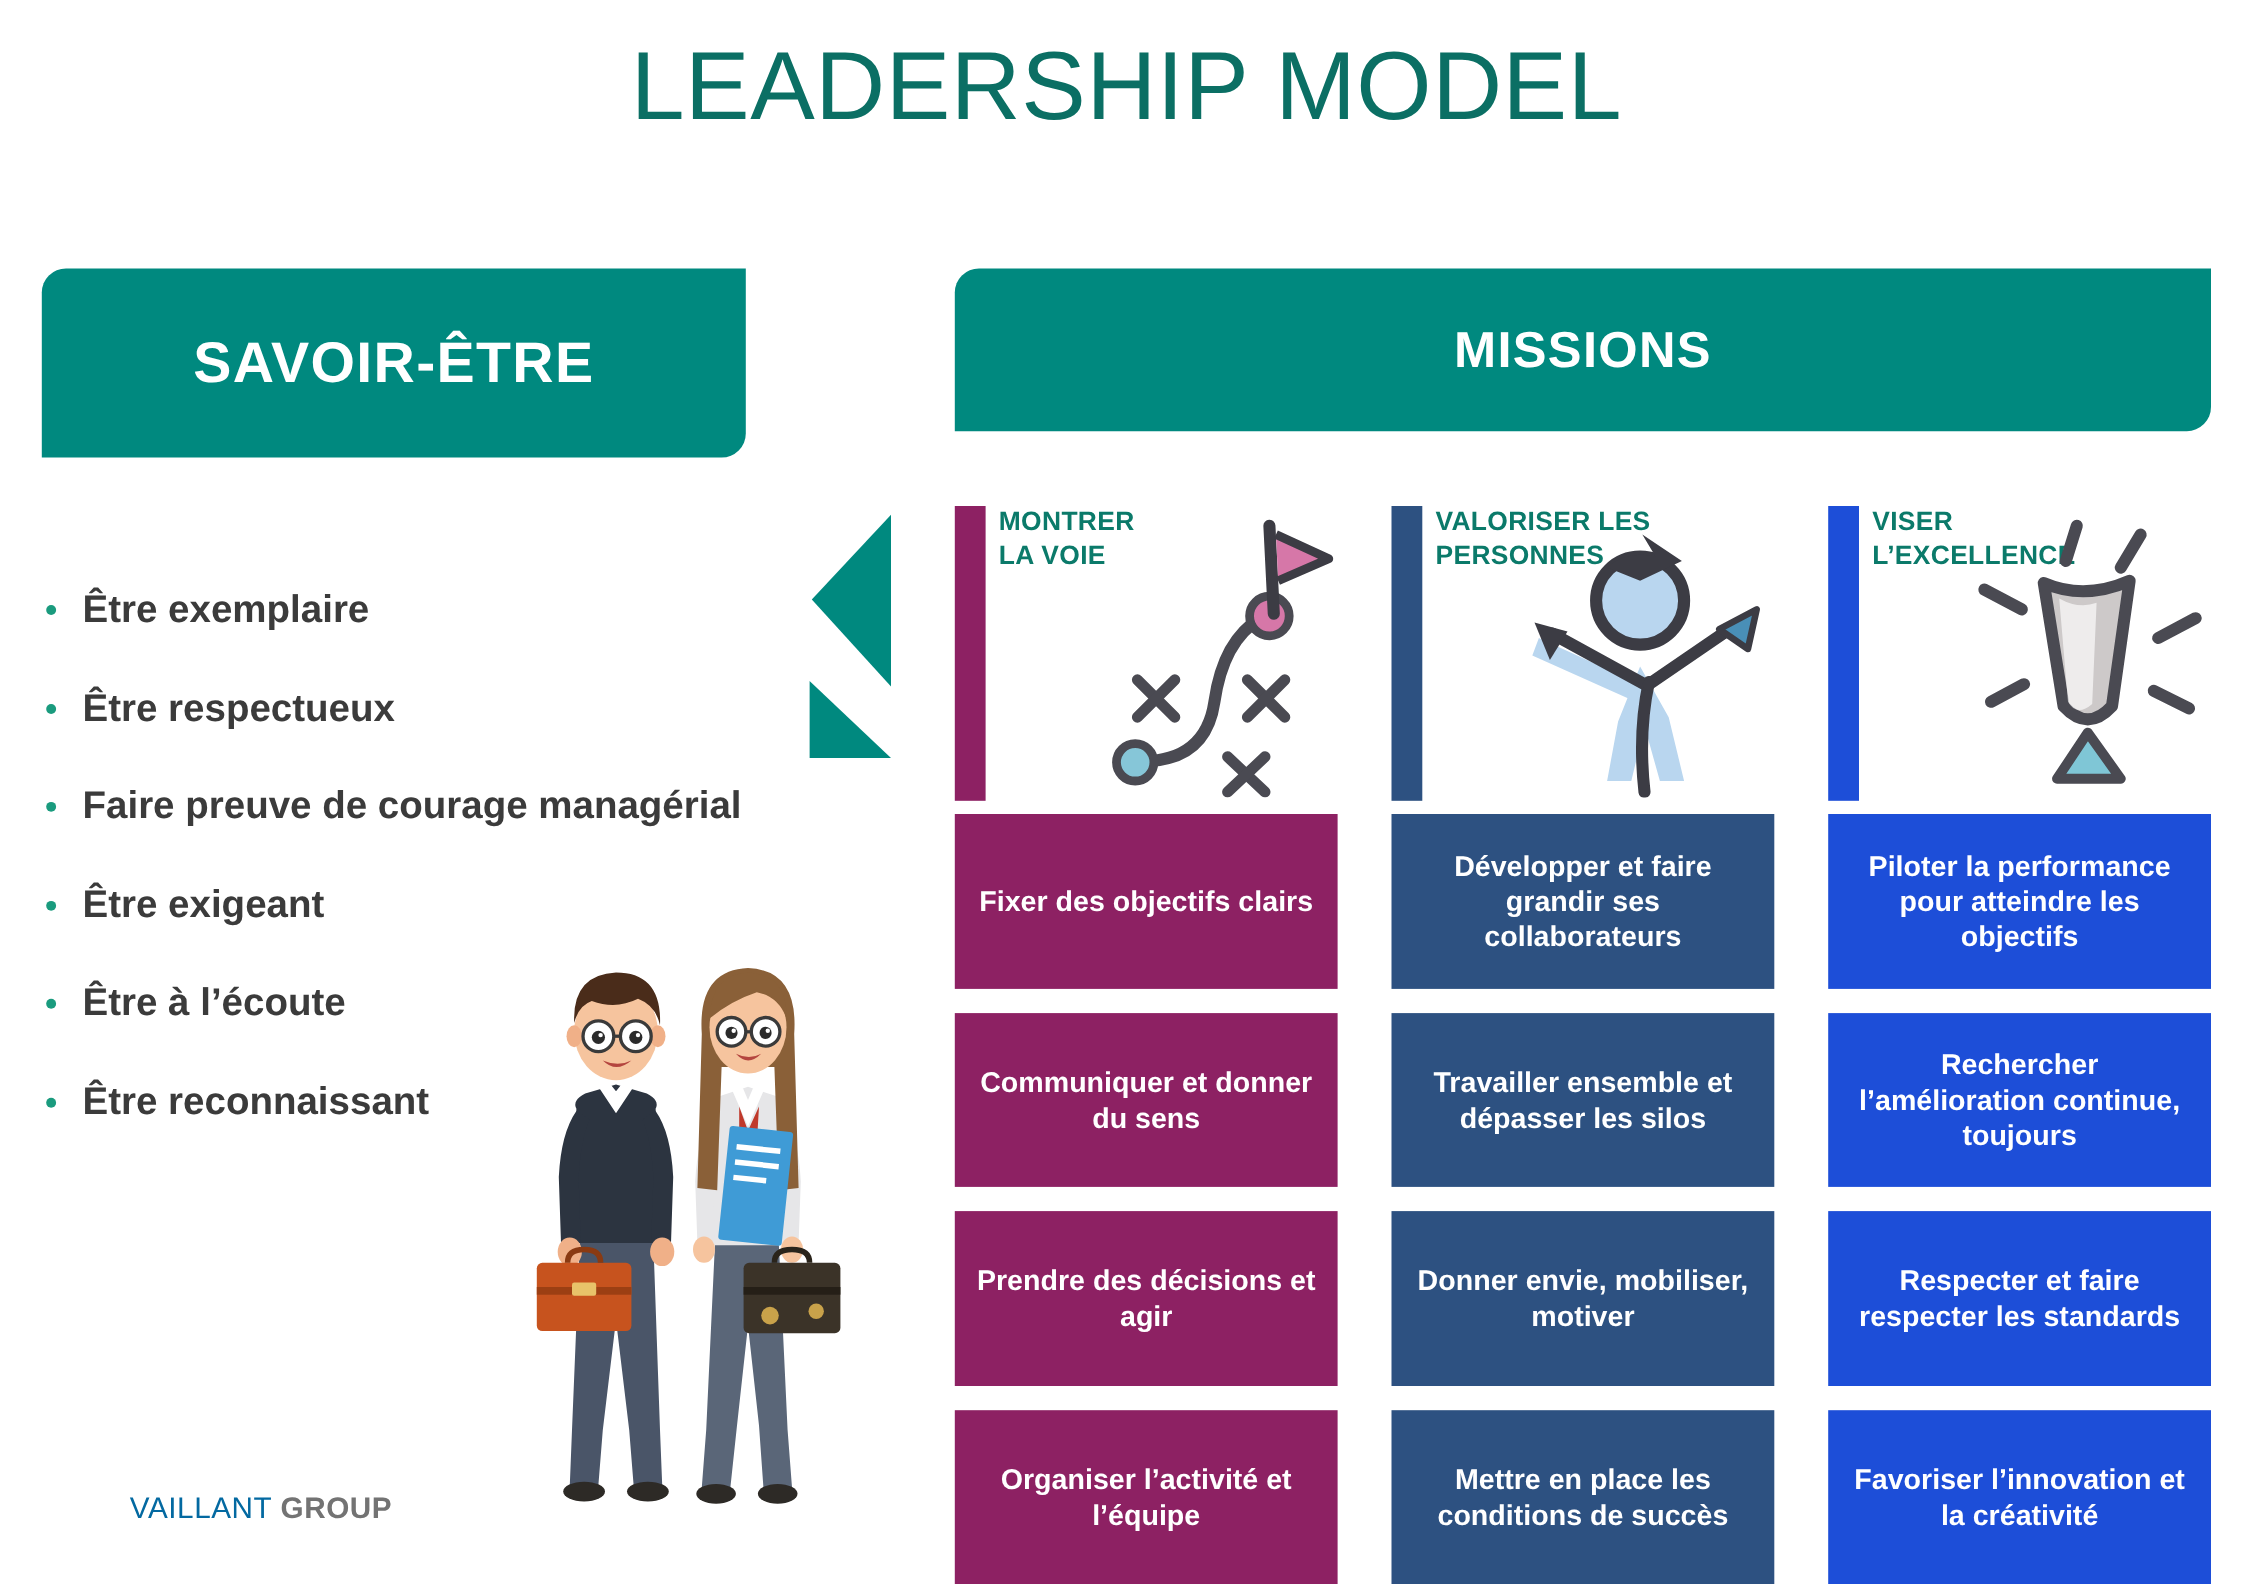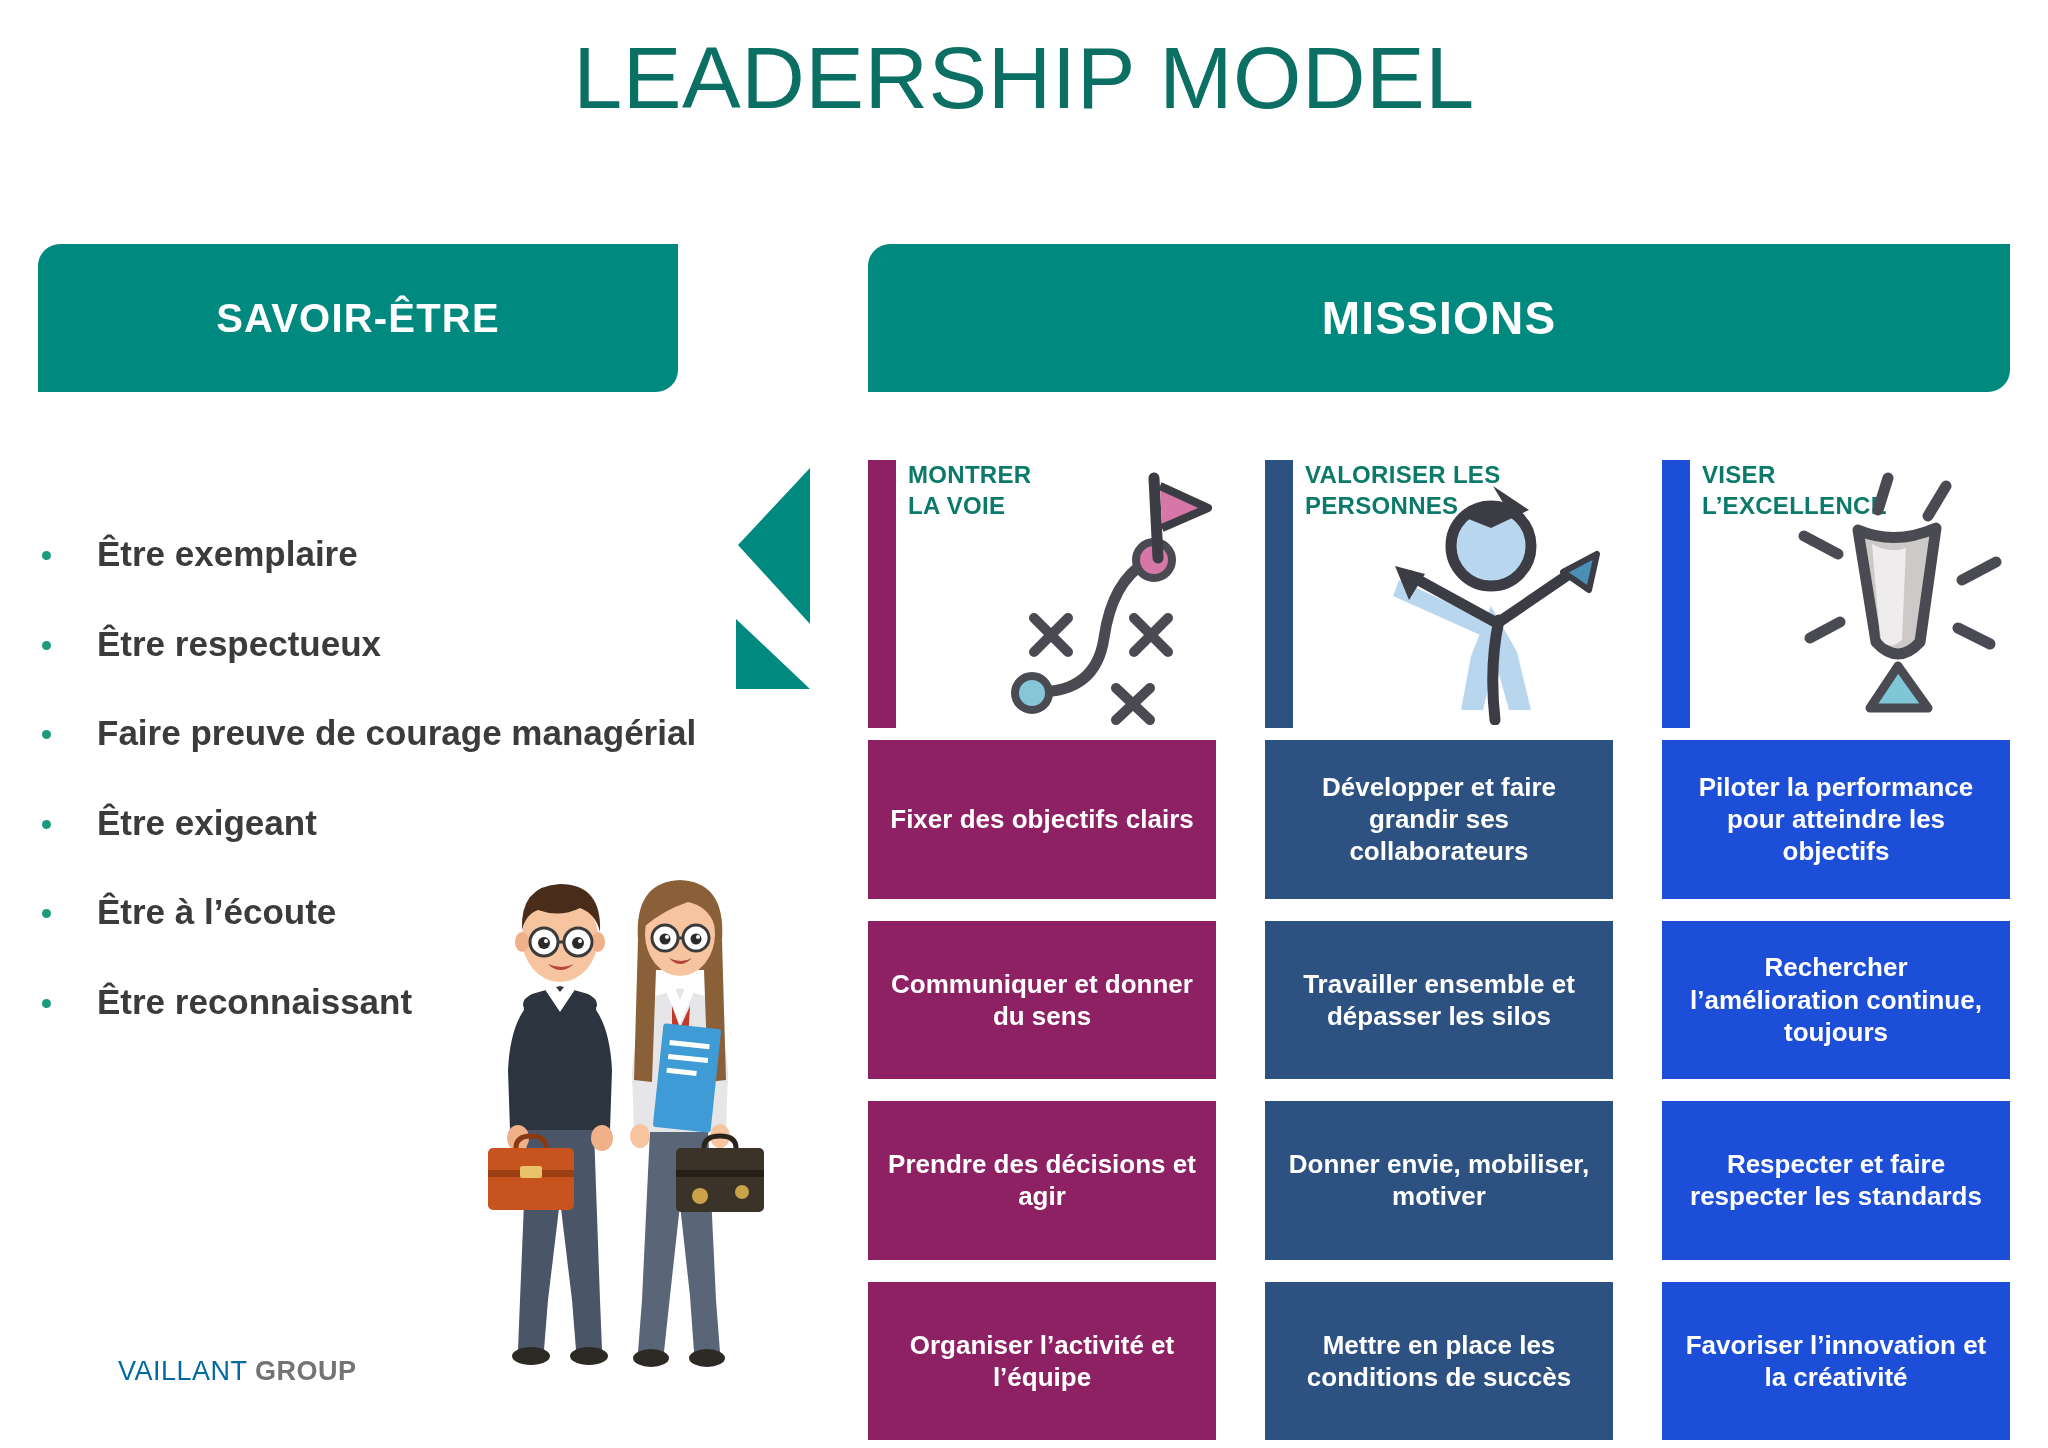--- a/index.html
+++ b/index.html
@@ -38,23 +38,23 @@
     align-items: center;
     justify-content: center;
     color: #ffffff;
     font-weight: bold;
     letter-spacing: 1.2px;
   }
   #savoir-etre-header {
     left: 38px;
     top: 244px;
     width: 640px;
-    height: 148px;
+    height: 172px;
     border-radius: 22px 0 22px 0;
-    font-size: 40px;
+    font-size: 52px;
   }
   #missions-header {
     left: 868px;
     top: 244px;
     width: 1142px;
     height: 148px;
     border-radius: 22px 0 22px 0;
     font-size: 46px;
   }
 
@@ -62,21 +62,20 @@
   #savoir-list {
     position: absolute;
     left: 42px;
     top: 535px;
     width: 740px;
   }
   .bullet-row {
     display: flex;
     align-items: baseline;
     margin-bottom: 51px;
-    gap: 22px;
   }
   .bullet-dot {
     width: 9px;
     height: 9px;
     border-radius: 50%;
     background: #1a9b7e;
     flex: 0 0 auto;
     margin-right: 24px;
     position: relative;
     top: -6px;

